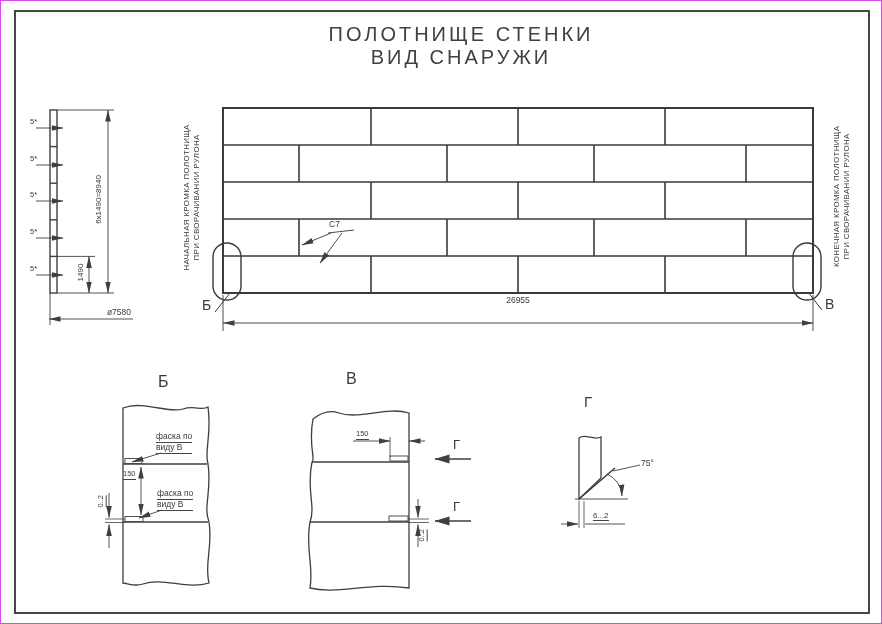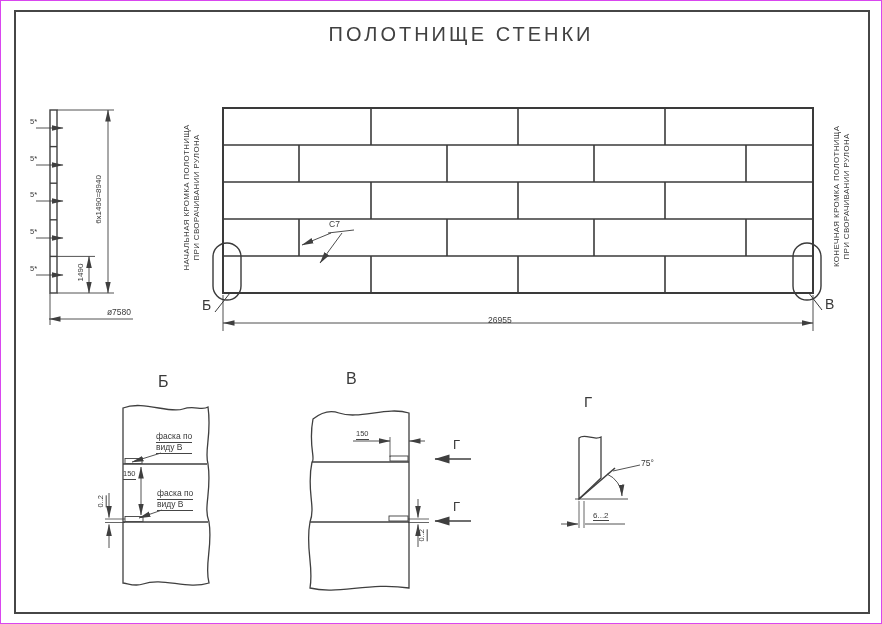--- a/index.html
+++ b/index.html
@@ -170,20 +170,21 @@
         <line x1="583" y1="500" x2="583" y2="527"></line>
       </g>
       <g stroke-width="0.9">
         <line x1="560" y1="523" x2="577" y2="523" marker-end="url(#aE)"></line>
         <line x1="584" y1="523" x2="624" y2="523"></line>
       </g>
     </g>
   </svg>
 
   <div class="t ttl" style="left:260px;top:22px;">ПОЛОТНИЩЕ СТЕНКИ</div>
+  <div class="t ttl" style="left:260px;top:45px;">ВИД СНАРУЖИ</div>
 
   <div class="t sm" style="left:29px;top:116px;">5*</div>
   <div class="t sm" style="left:29px;top:153px;">5*</div>
   <div class="t sm" style="left:29px;top:189px;">5*</div>
   <div class="t sm" style="left:29px;top:226px;">5*</div>
   <div class="t sm" style="left:29px;top:263px;">5*</div>
   <div class="t dim rot" style="left:57px;top:194px;width:80px;">6x1490=8940</div>
   <div class="t dim rot" style="left:59px;top:267px;width:40px;">1490</div>
   <div class="t dim9" style="left:64px;top:306px;width:66px;text-align:right;">ø7580</div>
 
@@ -192,21 +193,21 @@
     <div>ПРИ СВОРАЧИВАНИИ РУЛОНА</div>
   </div>
   <div class="t note rot" style="left:746px;top:185px;">
     <div>КОНЕЧНАЯ КРОМКА ПОЛОТНИЩА</div>
     <div>ПРИ СВОРАЧИВАНИИ РУЛОНА</div>
   </div>
 
   <div class="t dim9" style="left:328px;top:218px;">С7</div>
   <div class="t mid" style="left:201px;top:296px;">Б</div>
   <div class="t mid" style="left:824px;top:295px;">В</div>
-  <div class="t dim9" style="left:487px;top:314px;width:60px;text-align:left;">26955</div>
+  <div class="t dim9" style="left:487px;top:294px;width:60px;text-align:center;">26955</div>
 
   <div class="t big" style="left:157px;top:372px;">Б</div>
   <div class="t blk" style="left:155px;top:431px;font-size:8.5px;">
     <span class="u">фаска по</span>
     <span class="u">виду В</span>
   </div>
   <div class="t blk" style="left:156px;top:488px;font-size:8.5px;">
     <span class="u">фаска по</span>
     <span class="u">виду В</span>
   </div>

